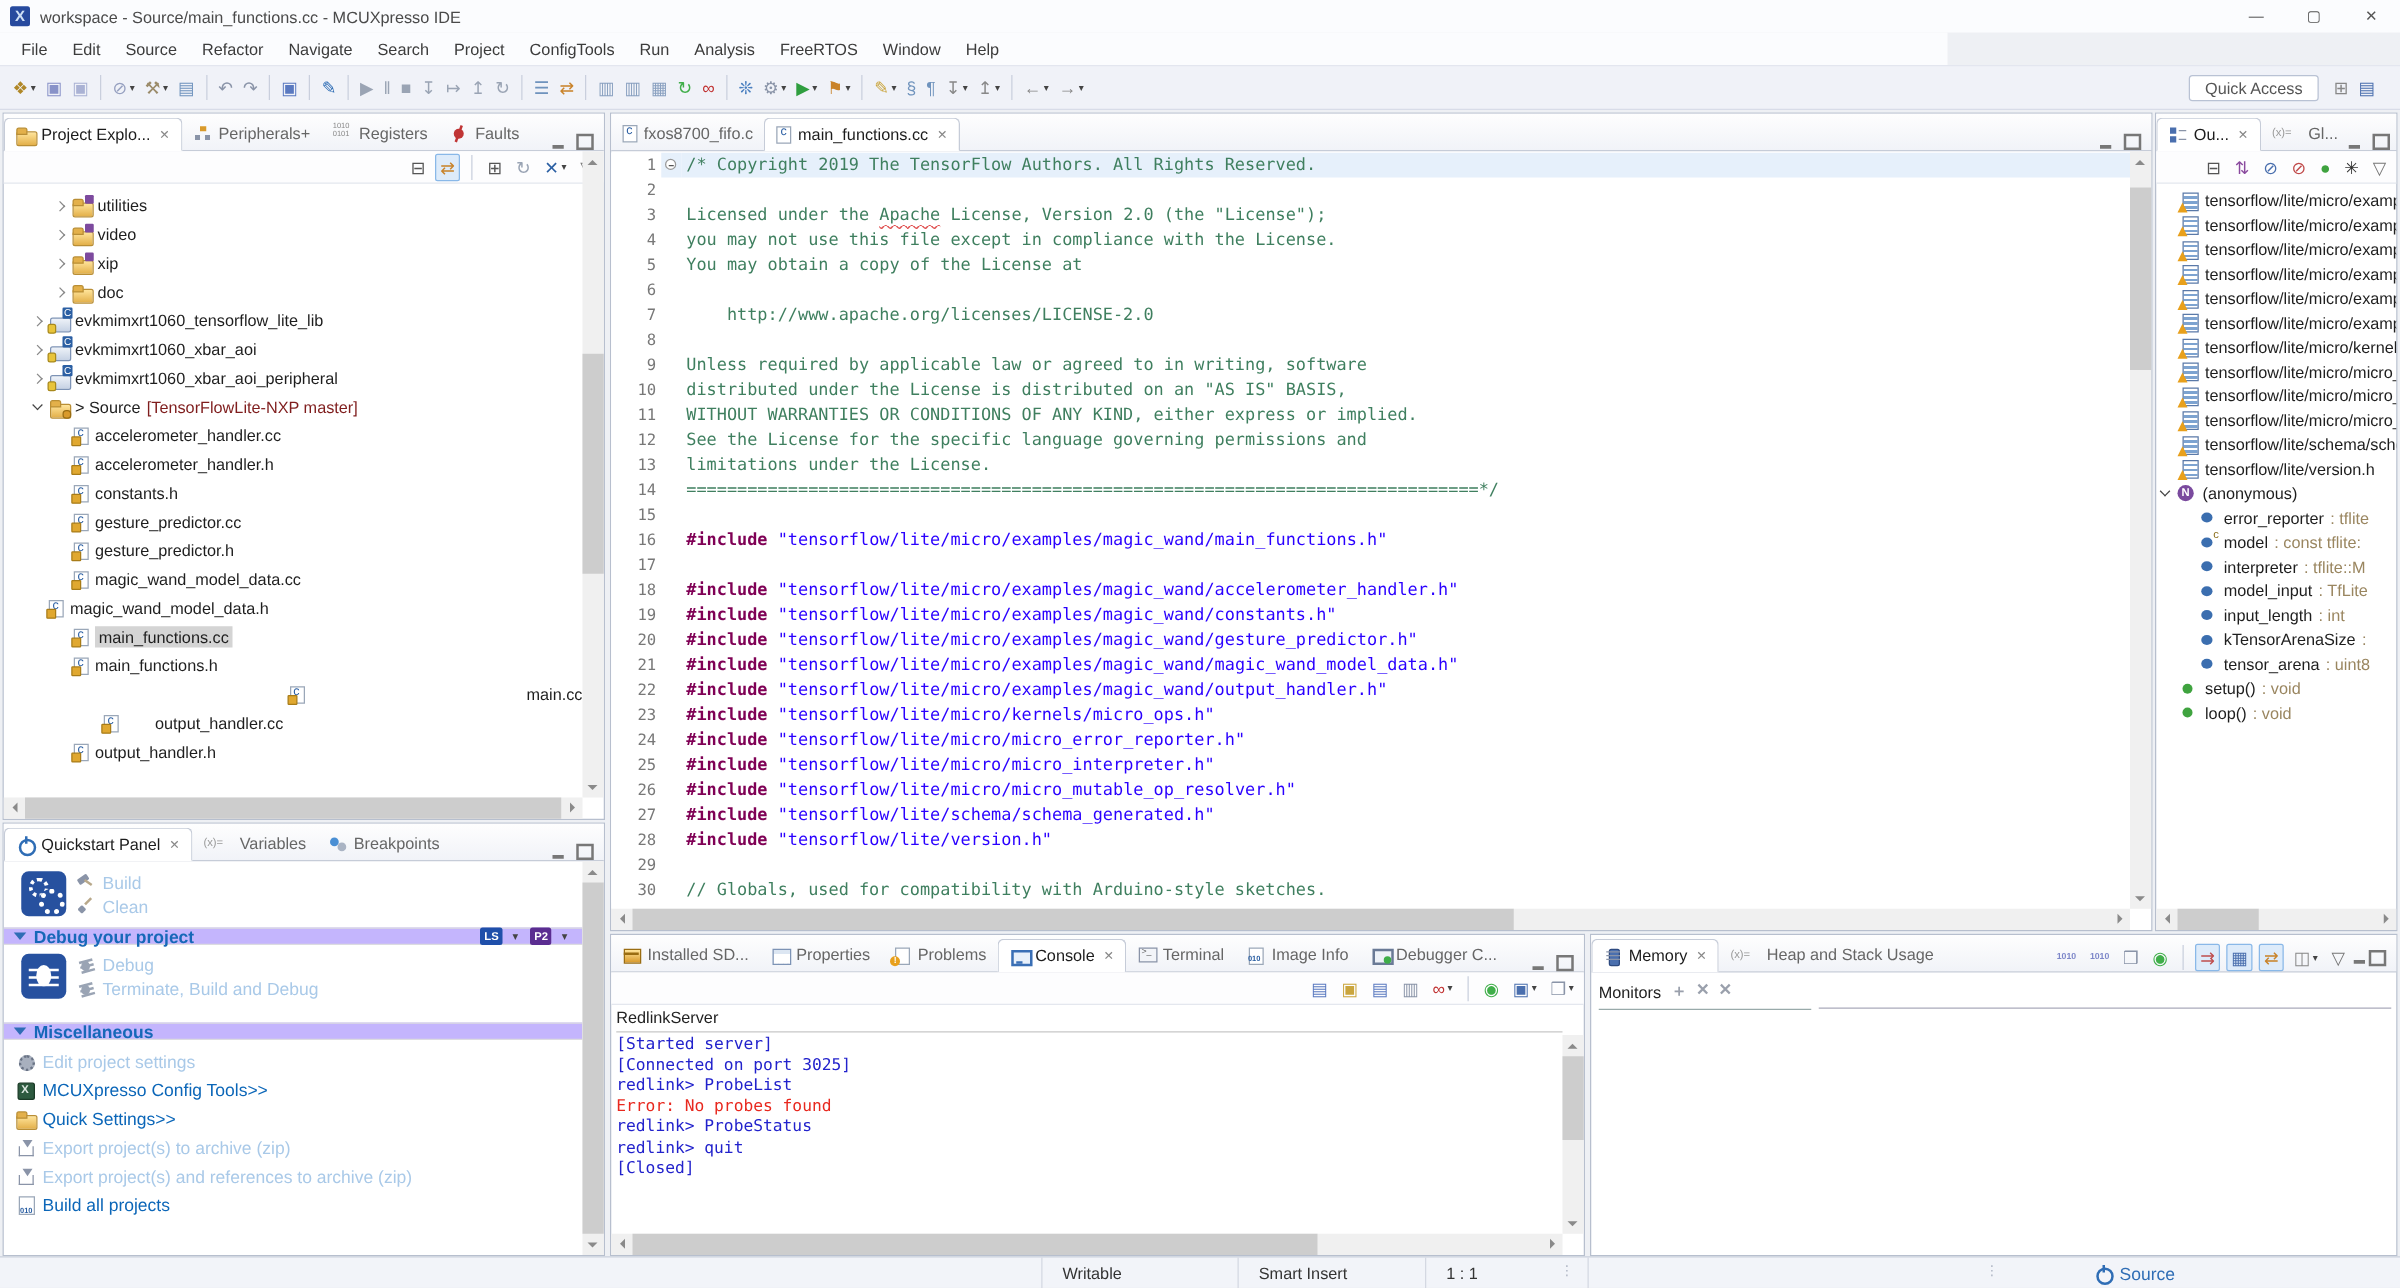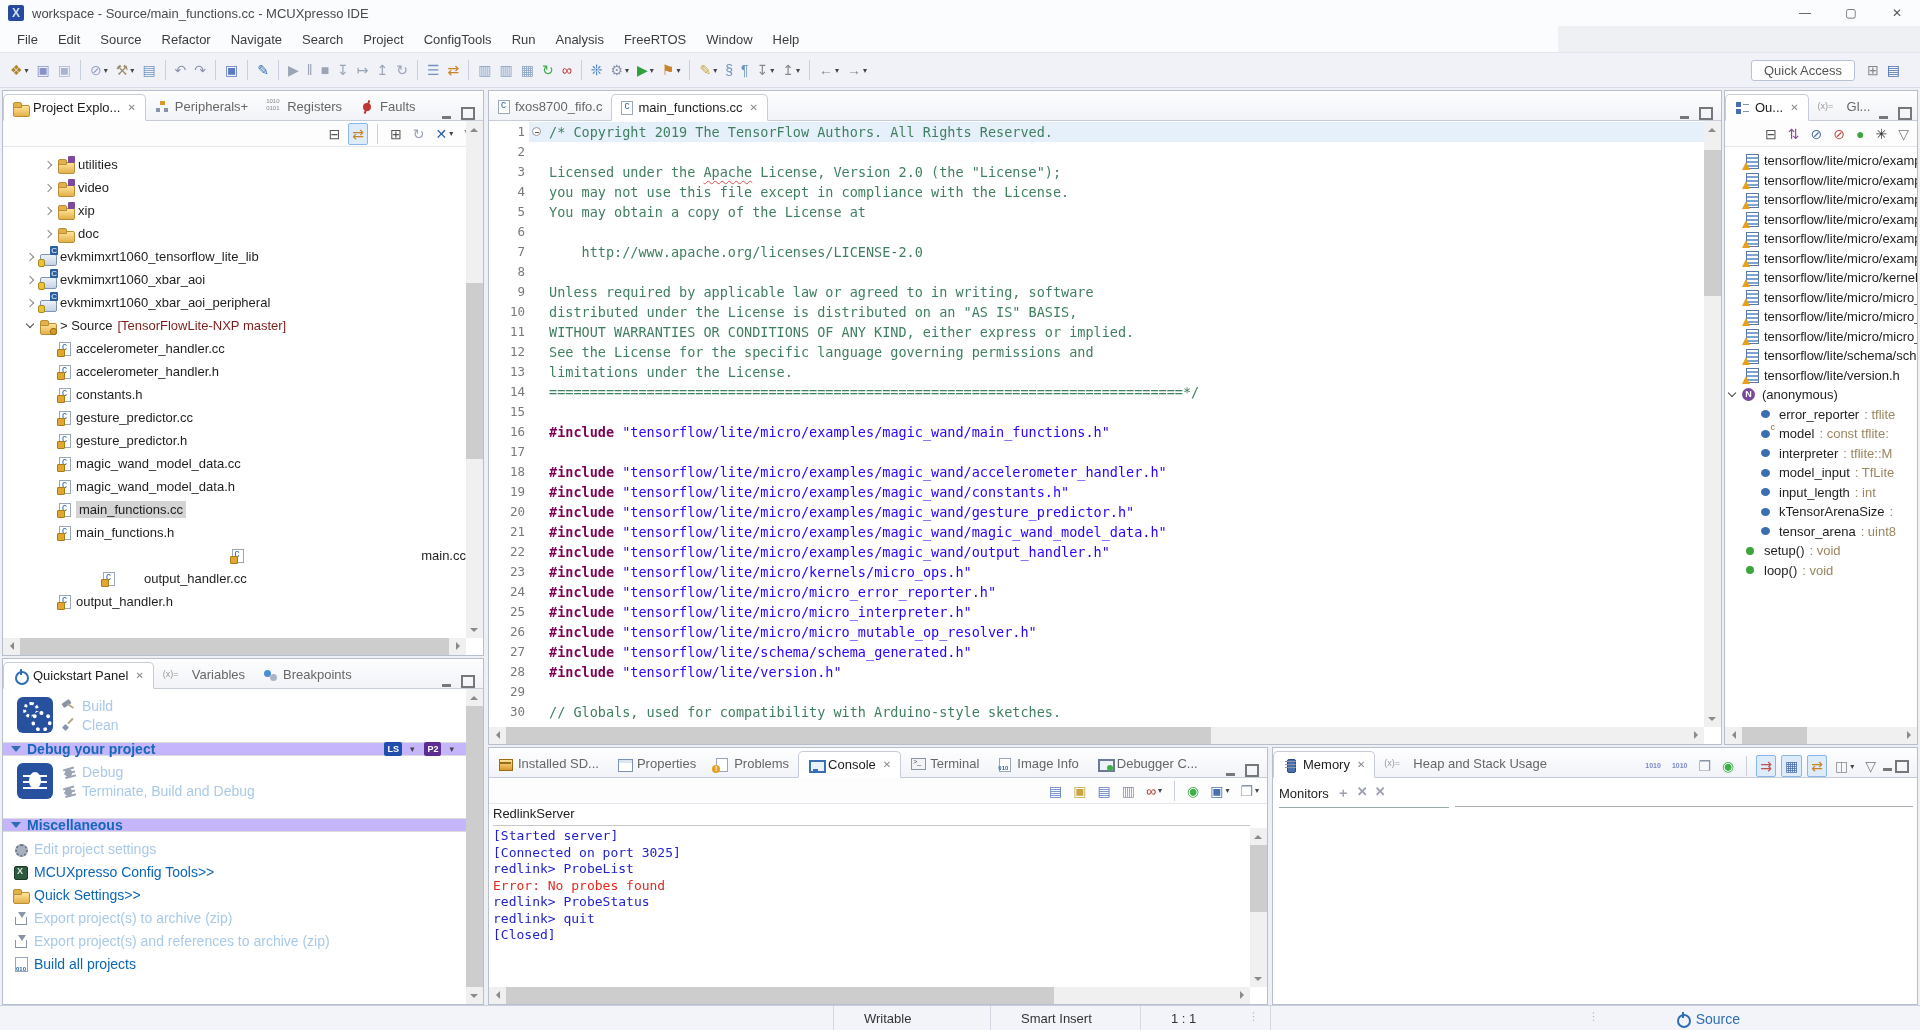--- a/index.html
+++ b/index.html
@@ -256,21 +256,21 @@
   #memory-panel { left:1272px; top:747px; width:646px; height:258px; }
   #monitors-row { position:absolute; top:36px; left:6px; display:flex; align-items:center; gap:8px;
     width:170px; border-bottom:1px solid #9aa; padding-bottom:5px; }
   #monitors-label { color:#222; }
   .mon-ic { color:#9aa0ac; font-weight:bold; font-size:13px; }
   #mem-divider-h { position:absolute; top:58px; left:182px; right:4px; border-top:1px solid #aab; }
 
   
   #statusbar { left:0; top:1005px; width:1920px; height:25px; background:#f2f4f9;
     border-top:1px solid #c9cfdb; }
-  .sb-cell { position:absolute; top:0; height:25px; display:flex; align-items:center; padding-left:30px;
+  .sb-cell { position:absolute; top:0; height:25px; display:flex; align-items:center; padding-left:16px;
     border-left:1px solid #d4d8e2; color:#333; }
   .sb-dots { position:absolute; top:4px; color:#b0b6c4; font-size:11px; letter-spacing:0; }
   #sb-source { position:absolute; right:180px; top:0; height:25px; display:flex; align-items:center; gap:6px;
     color:#2f6db5; font-size:14px; }
 </style>
 </head>
 <body>
 
 <div id="titlebar" class="abs">
   <span id="app-logo">X</span>
@@ -563,41 +563,41 @@
       <div class="tree-row" style="padding-left: 42px;">
         <span style="width: 9px;"></span>
         <span class="ic ic-cfile"></span>
         <span class="lbl">gesture_predictor.h</span>
       </div>
       <div class="tree-row" style="padding-left: 42px;">
         <span style="width: 9px;"></span>
         <span class="ic ic-cfile"></span>
         <span class="lbl">magic_wand_model_data.cc</span>
       </div>
-      <div class="tree-row" style="padding-left: 42px; text-align: right;">
+      <div class="tree-row" style="padding-left: 22px; text-align: right;">
         <span style="width: 9px;"></span>
         <span class="ic ic-cfile"></span>
         <span class="lbl">magic_wand_model_data.h</span>
       </div>
       <div class="tree-row" style="padding-left: 42px;">
         <span style="width: 9px;"></span>
         <span class="ic ic-cfile"></span>
         <span class="lbl sel">main_functions.cc</span>
       </div>
       <div class="tree-row" style="padding-left: 42px;">
         <span style="width: 9px;"></span>
         <span class="ic ic-cfile"></span>
         <span class="lbl">main_functions.h</span>
       </div>
       <div class="tree-row" style="padding-left: 42px; justify-content: space-between;">
         <span style="width: 9px;"></span>
         <span class="ic ic-cfile"></span>
         <span class="lbl">main.cc</span>
       </div>
-      <div class="tree-row" style="padding-left: 62px; gap: 29px;">
+      <div class="tree-row" style="padding-left: 42px; gap: 29px;">
         <span style="width: 9px;"></span>
         <span class="ic ic-cfile"></span>
         <span class="lbl">output_handler.cc</span>
       </div>
       <div class="tree-row" style="padding-left: 42px; text-align: center;">
         <span style="width: 9px;"></span>
         <span class="ic ic-cfile"></span>
         <span class="lbl">output_handler.h</span>
       </div>
     </div>

